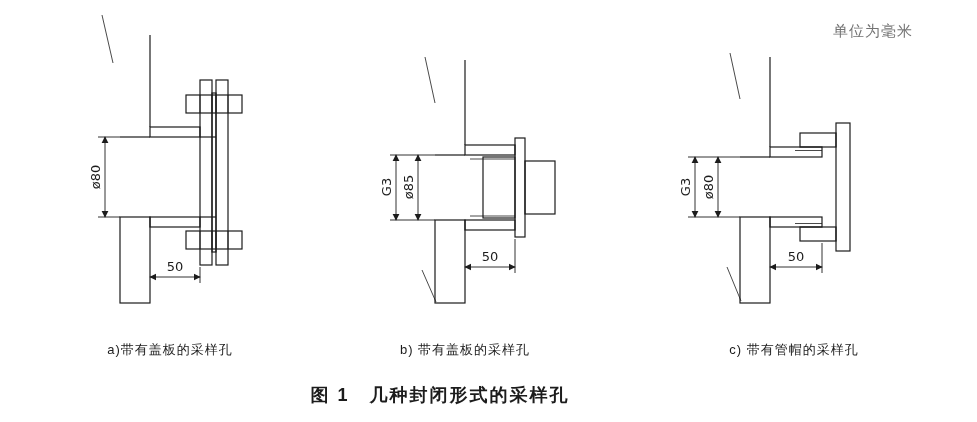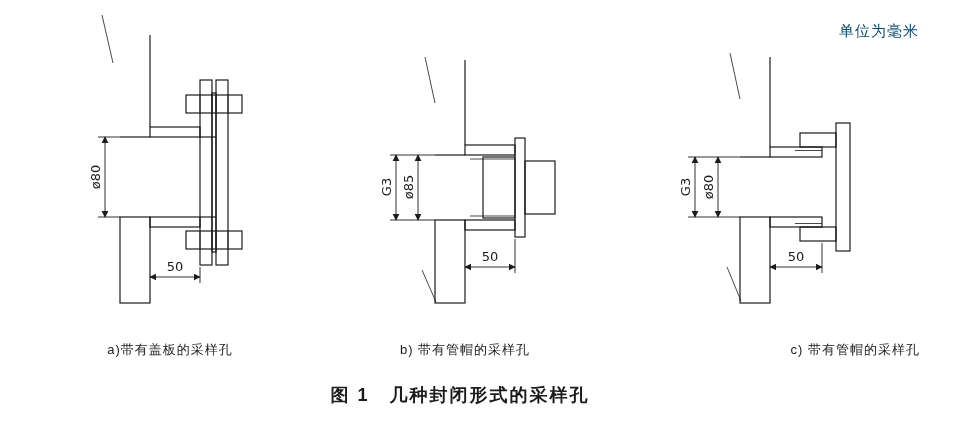--- a/index.html
+++ b/index.html
@@ -5,39 +5,39 @@
   html,body{margin:0;padding:0;background:#ffffff;}
   .page{
     position:relative;
     width:977px;height:422px;
     background:#ffffff;
     font-family:"Liberation Sans","DejaVu Sans",sans-serif;
     color:#1c1c1c;
     overflow:hidden;
   }
   .unit-note{
-    position:absolute;top:22px;right:58px;
-    font-size:15px;letter-spacing:1px;color:#0c4a6e;
+    position:absolute;top:22px;right:64px;
+    font-size:15px;letter-spacing:1px;color:#737373;
   }
   .fig-svg{position:absolute;top:5px;}
   .fig-svg.a{left:50px;}
   .fig-svg.b{left:350px;}
   .fig-svg.c{left:650px;}
   .fig-label{
     position:absolute;top:341px;width:300px;
     text-align:center;font-size:13px;color:#1c1c1c;
     letter-spacing:1px;
   }
   .fig-label.a{left:20px;}
   .fig-label.b{left:315px;}
-  .fig-label.c{left:620px;text-align:right;}
+  .fig-label.c{left:644px;}
   .caption{
     position:absolute;top:383px;left:0;width:880px;
     text-align:center;font-size:18px;font-weight:bold;
-    color:#1c1c1c;letter-spacing:2px;padding-left:20px;
+    color:#1c1c1c;letter-spacing:2px;
   }
   svg text.dim{
     font-family:"DejaVu Sans","Liberation Sans",sans-serif;
     font-size:13px;fill:#1c1c1c;
   }
   svg .ol{stroke:#1c1c1c;stroke-width:1.2;fill:none;}
   svg .thin{stroke:#1c1c1c;stroke-width:0.8;fill:none;}
   svg .dimln{stroke:#1c1c1c;stroke-width:0.9;fill:none;}
 </style>
 </head>
@@ -210,18 +210,18 @@
     </g>
 
     <g>
       <line class="dimln" x1="172" y1="238" x2="172" y2="268"></line>
       <line class="dimln" x1="120" y1="262" x2="172" y2="262" marker-start="url(#arrC)" marker-end="url(#arrC)"></line>
       <text class="dim" x="146" y="256" text-anchor="middle">50</text>
     </g>
   </svg>
 
   <div class="fig-label a">a)带有盖板的采样孔</div>
-  <div class="fig-label b">b) 带有管帽的采样孔</div>
+  <div class="fig-label b">b) 带有盖板的采样孔</div>
   <div class="fig-label c">c) 带有管帽的采样孔</div>
 
   <div class="caption">图 1　几种封闭形式的采样孔</div>
 
 </div>
 
 </body></html>

